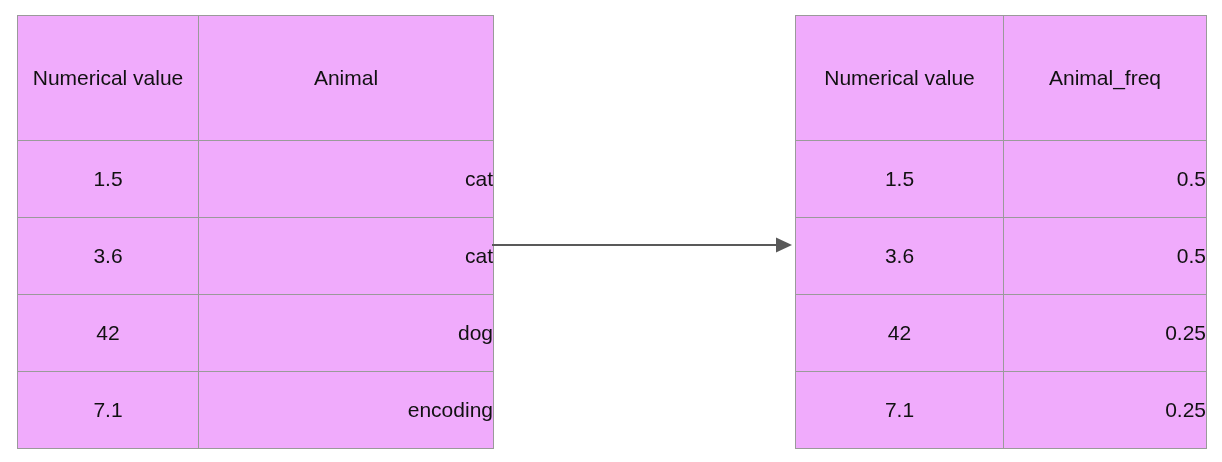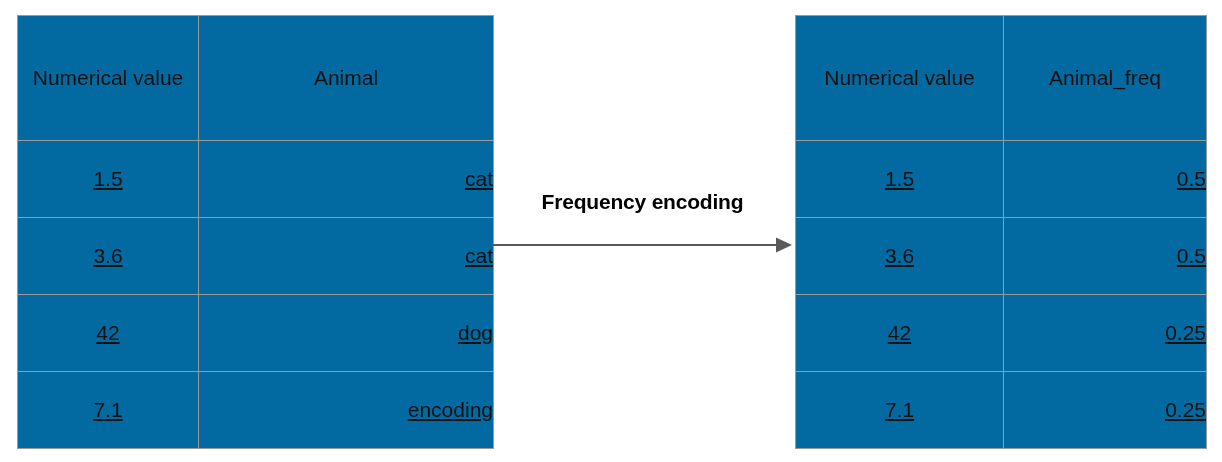--- a/index.html
+++ b/index.html
@@ -18,40 +18,39 @@
     position: relative;
     width: 1222px;
     height: 462px;
   }
 
   
   .data-table {
     position: absolute;
     border-collapse: collapse;
     table-layout: fixed;
-    background: #0369a1;
+    background: #f0abfc;
   }
   .data-table td,
   .data-table th {
     border: 1px solid #9a9a9a;
     font-weight: normal;
     font-size: 21px;
     line-height: 1.22;
     color: #111111;
     padding: 0;
     vertical-align: middle;
   }
   .data-table th {
     height: 116px;
     text-align: center;
     padding: 4px 8px;
   }
   .data-table td {
     height: 76px;
-    text-decoration: underline;
   }
   .cell-num {
     text-align: center;
   }
   .cell-text {
     text-align: right;
     padding-left: 14px;
   }
 
   
@@ -129,21 +128,20 @@
         <td class="cell-text">dog</td>
       </tr>
       <tr>
         <td class="cell-num">7.1</td>
         <td class="cell-text">encoding</td>
       </tr>
     </tbody>
   </table>
 
   <div class="arrow-group">
-    <div class="arrow-label">Frequency encoding</div>
     <svg class="arrow-svg" width="301" height="22" viewBox="0 0 301 22">
       <line x1="0" y1="11" x2="284" y2="11" stroke="#595959" stroke-width="2.2"></line>
       <polygon points="284,3.5 300,11 284,18.5" fill="#595959"></polygon>
     </svg>
   </div>
 
   <table class="data-table" id="table-encoded">
     <colgroup>
       <col class="col-num">
       <col class="col-label">

